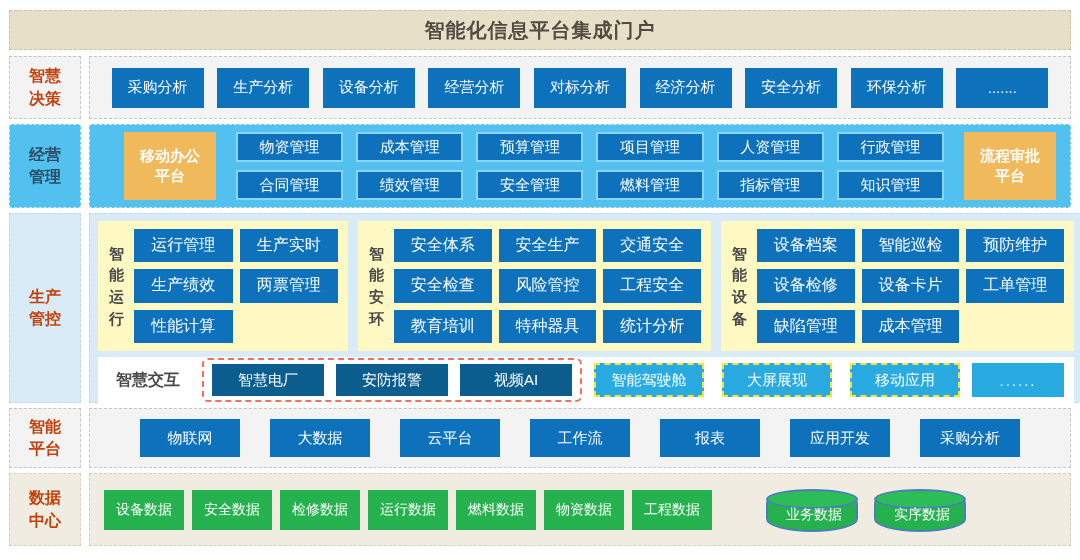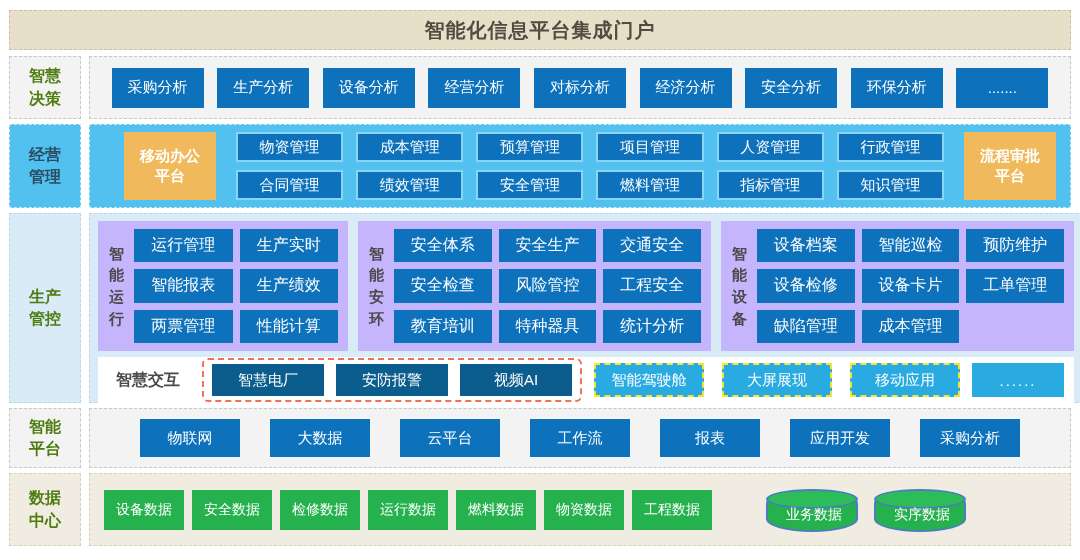--- a/index.html
+++ b/index.html
@@ -18,21 +18,21 @@
     display: flex; align-items: center; justify-content: center;
   }
   .portal-title { font-size: 20px; font-weight: bold; color: #504c42; letter-spacing: 1px; }
 
   
   .row { display: flex; gap: 8px; margin-bottom: 5px; }
   .rail {
     width: 72px; flex: 0 0 72px;
     border: 1px dashed #c6c6c6;
     display: flex; align-items: center; justify-content: center;
-    font-size: 16px; font-weight: bold; color: #4d7c0f;
+    font-size: 16px; font-weight: bold; color: #c2410c;
     white-space: pre-line; text-align: center; line-height: 1.4;
   }
   .content { flex: 1; border: 1px dashed #c6c6c6; }
 
   .bg-gray  { background: #f3f3f3; }
   .bg-blue  { background: #53c1ef; border-color: #cdeaf8; }
   .bg-pale  { background: #d9ebf7; border-color: #bdd7e6; }
   .bg-cream { background: #f1ece2; border-color: #d9cfba; }
   .rail.bg-blue { color: #2a4d63; }
 
@@ -61,21 +61,21 @@
     display: flex; align-items: center; justify-content: center;
     text-align: center; white-space: pre-line; line-height: 1.35;
   }
   .mgmt-grid { flex: 1; display: grid; grid-template-columns: repeat(6, 1fr); gap: 8px 13px; }
   .mgmt-grid .btn { height: 30px; }
 
   
   .prod-row { height: 190px; }
   .prod-content { padding: 7px 8px; }
   .panels { display: flex; gap: 10px; height: 130px; }
-  .panel { background: #c4b5fd; display: flex; align-items: center; gap: 9px; padding: 8px 10px; }
+  .panel { background: #fef9c3; display: flex; align-items: center; gap: 9px; padding: 8px 10px; }
   .panel-1 { width: 250px; flex: 0 0 250px; }
   .panel-2, .panel-3 { flex: 1; }
   .vlabel {
     width: 17px; flex: 0 0 17px; font-size: 15px; font-weight: bold; color: #4a4a4a;
     word-break: break-all; line-height: 1.45; text-align: center;
   }
   .grid2 { flex: 1; height: 100%; display: grid; grid-template-columns: repeat(2, 1fr); grid-auto-rows: 1fr; gap: 7px; }
   .grid3 { flex: 1; height: 100%; display: grid; grid-template-columns: repeat(3, 1fr); grid-auto-rows: 1fr; gap: 7px; }
   .grid2 .btn, .grid3 .btn { height: auto; font-size: 16px; }
 
@@ -170,21 +170,20 @@
 管控</div>
     <div class="content bg-pale prod-content">
 
       <div class="panels">
 
         <div class="panel panel-1">
           <div class="vlabel">智能运行</div>
           <div class="grid2">
             <div class="btn">运行管理</div>
             <div class="btn">生产实时</div>
-            <div class="btn">智能报表</div>
             <div class="btn">生产绩效</div>
             <div class="btn">两票管理</div>
             <div class="btn">性能计算</div>
           </div>
         </div>
 
         <div class="panel panel-2">
           <div class="vlabel">智能安环</div>
           <div class="grid3">
             <div class="btn">安全体系</div>

